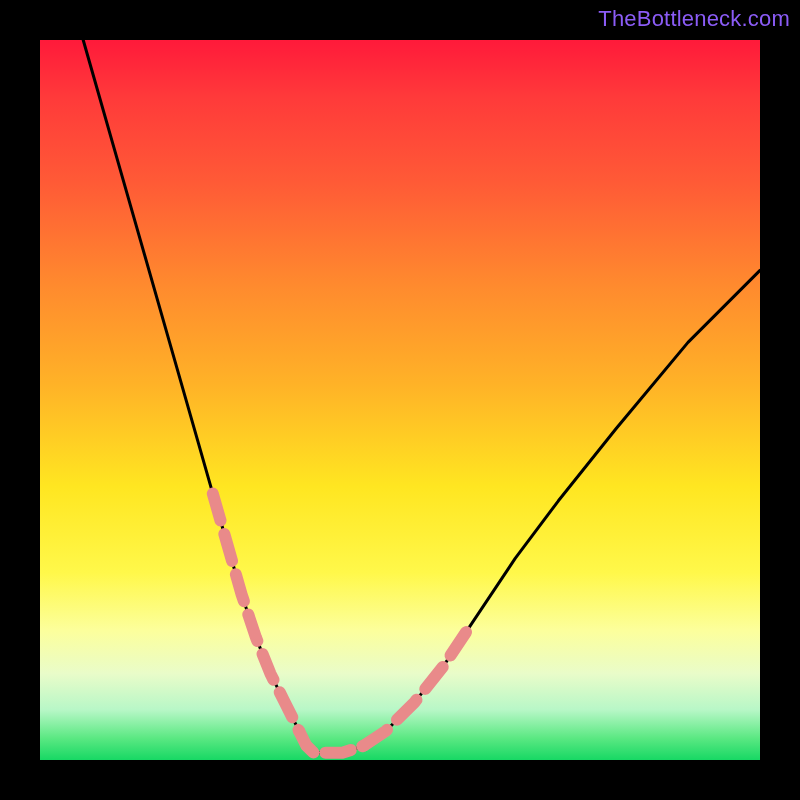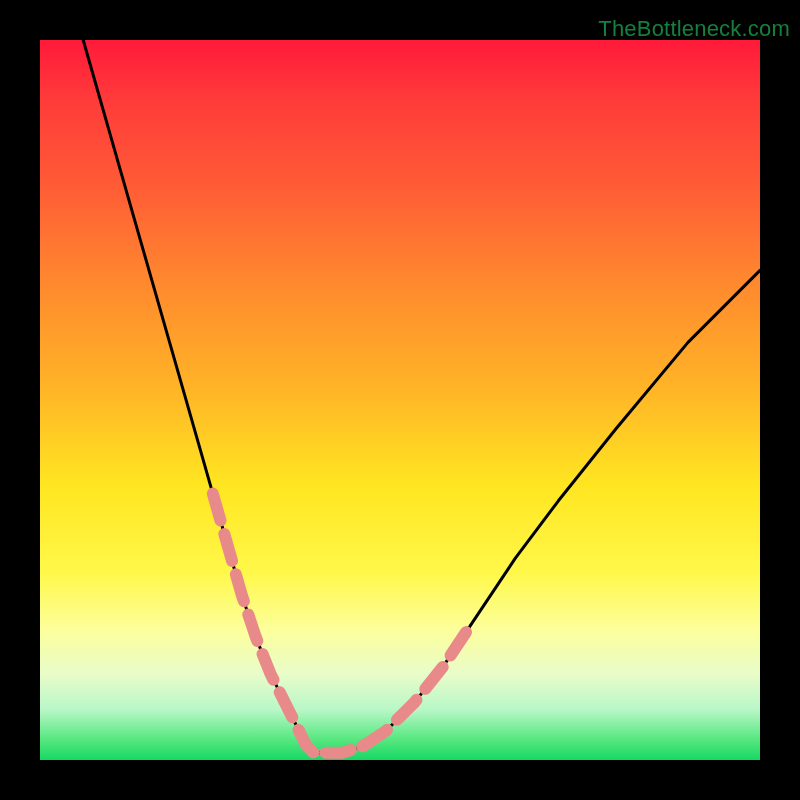--- a/index.html
+++ b/index.html
@@ -39,26 +39,25 @@
       #e9fcc9 88%,
       #b8f7c7 93%,
       #5ae882 97%,
       #17d864 100%
     );
   }
   .watermark {
     position: absolute;
     top: 6px;
     right: 10px;
-    color: #15803d;
+    color: #8b5cf6;
     font-size: 22px;
     letter-spacing: 0.2px;
     font-weight: 500;
     user-select: none;
-    margin-top: 10px;
   }
   svg.curve {
     position: absolute;
     left: 0;
     top: 0;
     width: 720px;
     height: 720px;
     overflow: visible;
   }
 </style>

